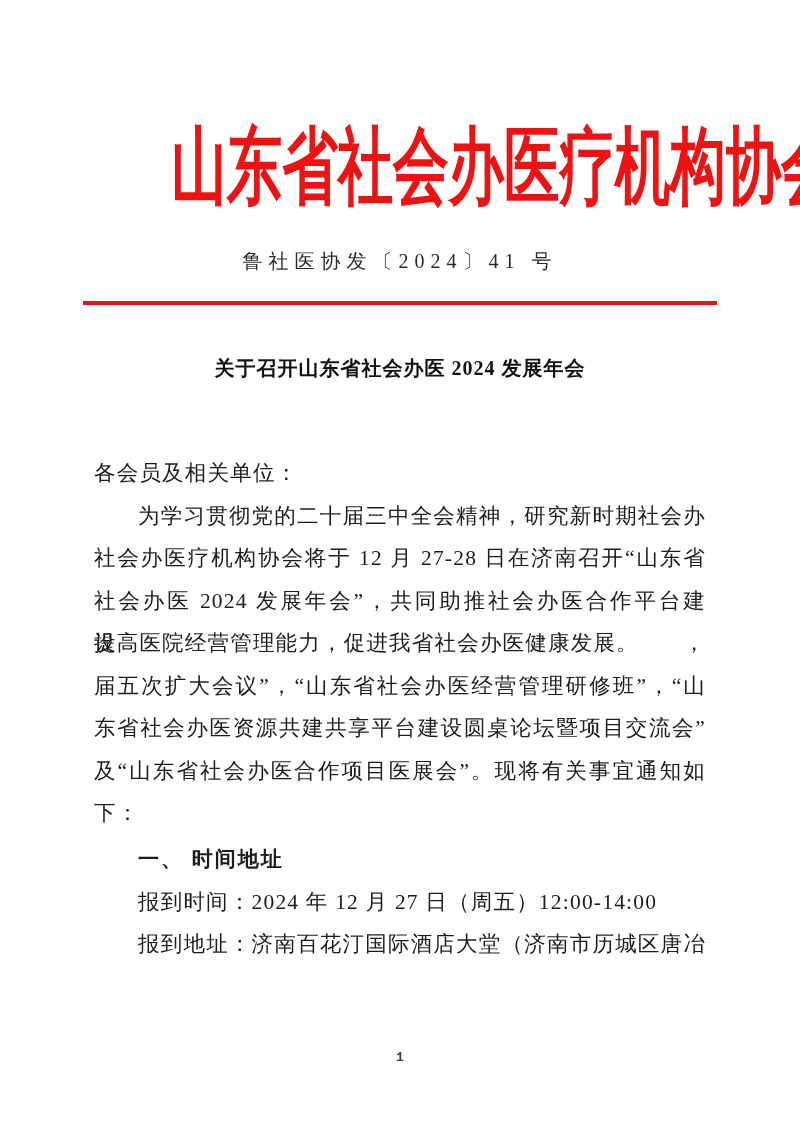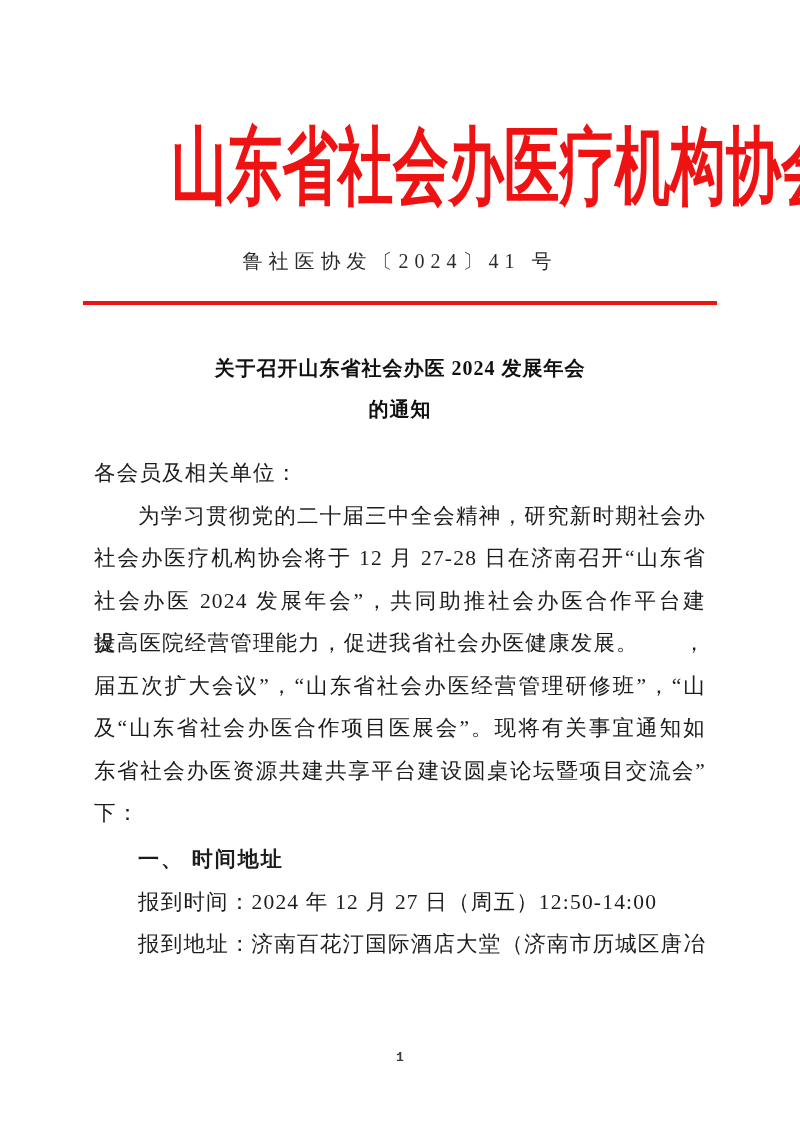--- a/index.html
+++ b/index.html
@@ -120,33 +120,32 @@
   <div class="letterhead">
     <span class="org">山东省社会办医疗机构协会</span>
   </div>
 
   <div class="docnum">鲁社医协发〔2024〕41 号</div>
 
   <div class="redline"></div>
 
   <div class="doc-title">
     <div>关于召开山东省社会办医 2024 发展年会</div>
-    <div>的通知</div>
   </div>
 
   <div class="body-block">
     <div class="ln">各会员及相关单位：</div>
     <div class="ln indent fill">为学习贯彻党的二十届三中全会精神，研究新时期社会办</div>
     <div class="ln fill">社会办医疗机构协会将于 12 月 27-28 日在济南召开“山东省</div>
     <div class="ln fill">社会办医 2024 发展年会”，共同助推社会办医合作平台建设，</div>
     <div class="ln">提高医院经营管理能力，促进我省社会办医健康发展。</div>
     <div class="ln fill">届五次扩大会议”，“山东省社会办医经营管理研修班”，“山</div>
+    <div class="ln fill">东省社会办医资源共建共享平台建设圆桌论坛暨项目交流会”</div>
     <div class="ln fill">及“山东省社会办医合作项目医展会”。现将有关事宜通知如</div>
-    <div class="ln fill">东省社会办医资源共建共享平台建设圆桌论坛暨项目交流会”</div>
     <div class="ln">下：</div>
     <div class="ln indent heading">一、 时间地址</div>
-    <div class="ln indent">报到时间：2024 年 12 月 27 日（周五）12:50-14:00</div>
+    <div class="ln indent">报到时间：2024 年 12 月 27 日（周五）12:00-14:00</div>
     <div class="ln indent fill">报到地址：济南百花汀国际酒店大堂（济南市历城区唐冶</div>
   </div>
 
   <div class="page-num">1</div>
 
 </div>
 
 </body></html>

